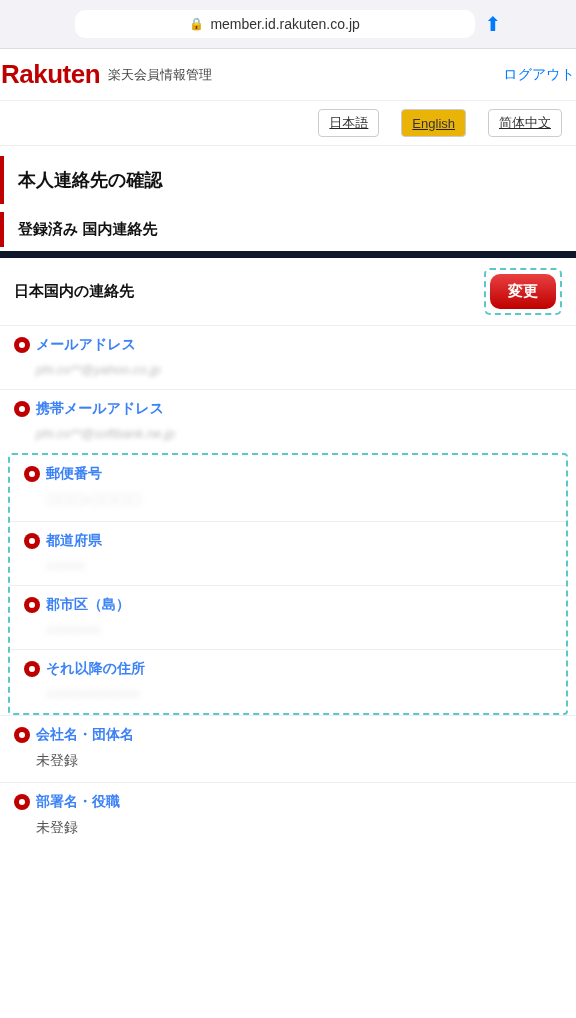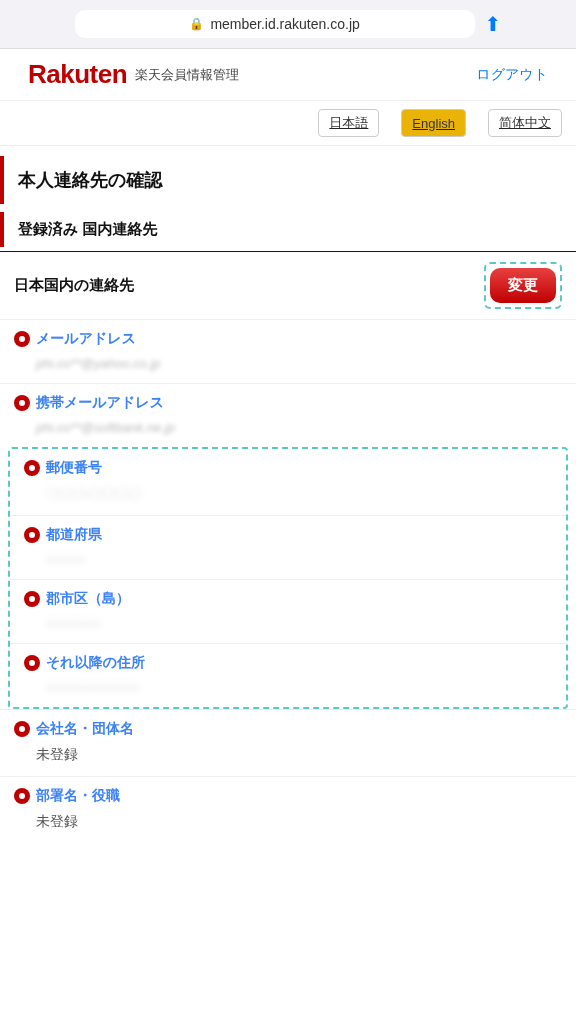--- a/index.html
+++ b/index.html
@@ -44,21 +44,21 @@
       color: #007aff;
       font-size: 20px;
       cursor: pointer;
     }
 
     
     .site-header {
       display: flex;
       align-items: center;
       justify-content: space-between;
-      padding: 10px 28px;
+      padding: 10px 1px;
       border-bottom: 1px solid #eee;
     }
     .logo-area {
       display: flex;
       align-items: center;
       gap: 8px;
     }
     .logo-rakuten {
       font-size: 26px;
       font-weight: bold;
@@ -121,21 +121,21 @@
       color: #111;
       margin: 8px 0 4px 0;
     }
 
     
     .japan-contact-header {
       display: flex;
       align-items: center;
       justify-content: space-between;
       padding: 10px 14px;
-      border-top: 1px solid #0f172a;
+      border-top: 7px solid #0f172a;
       position: relative;
     }
     .japan-contact-title {
       font-size: 15px;
       font-weight: bold;
       color: #111;
     }
 
     
     .change-btn-wrapper {

